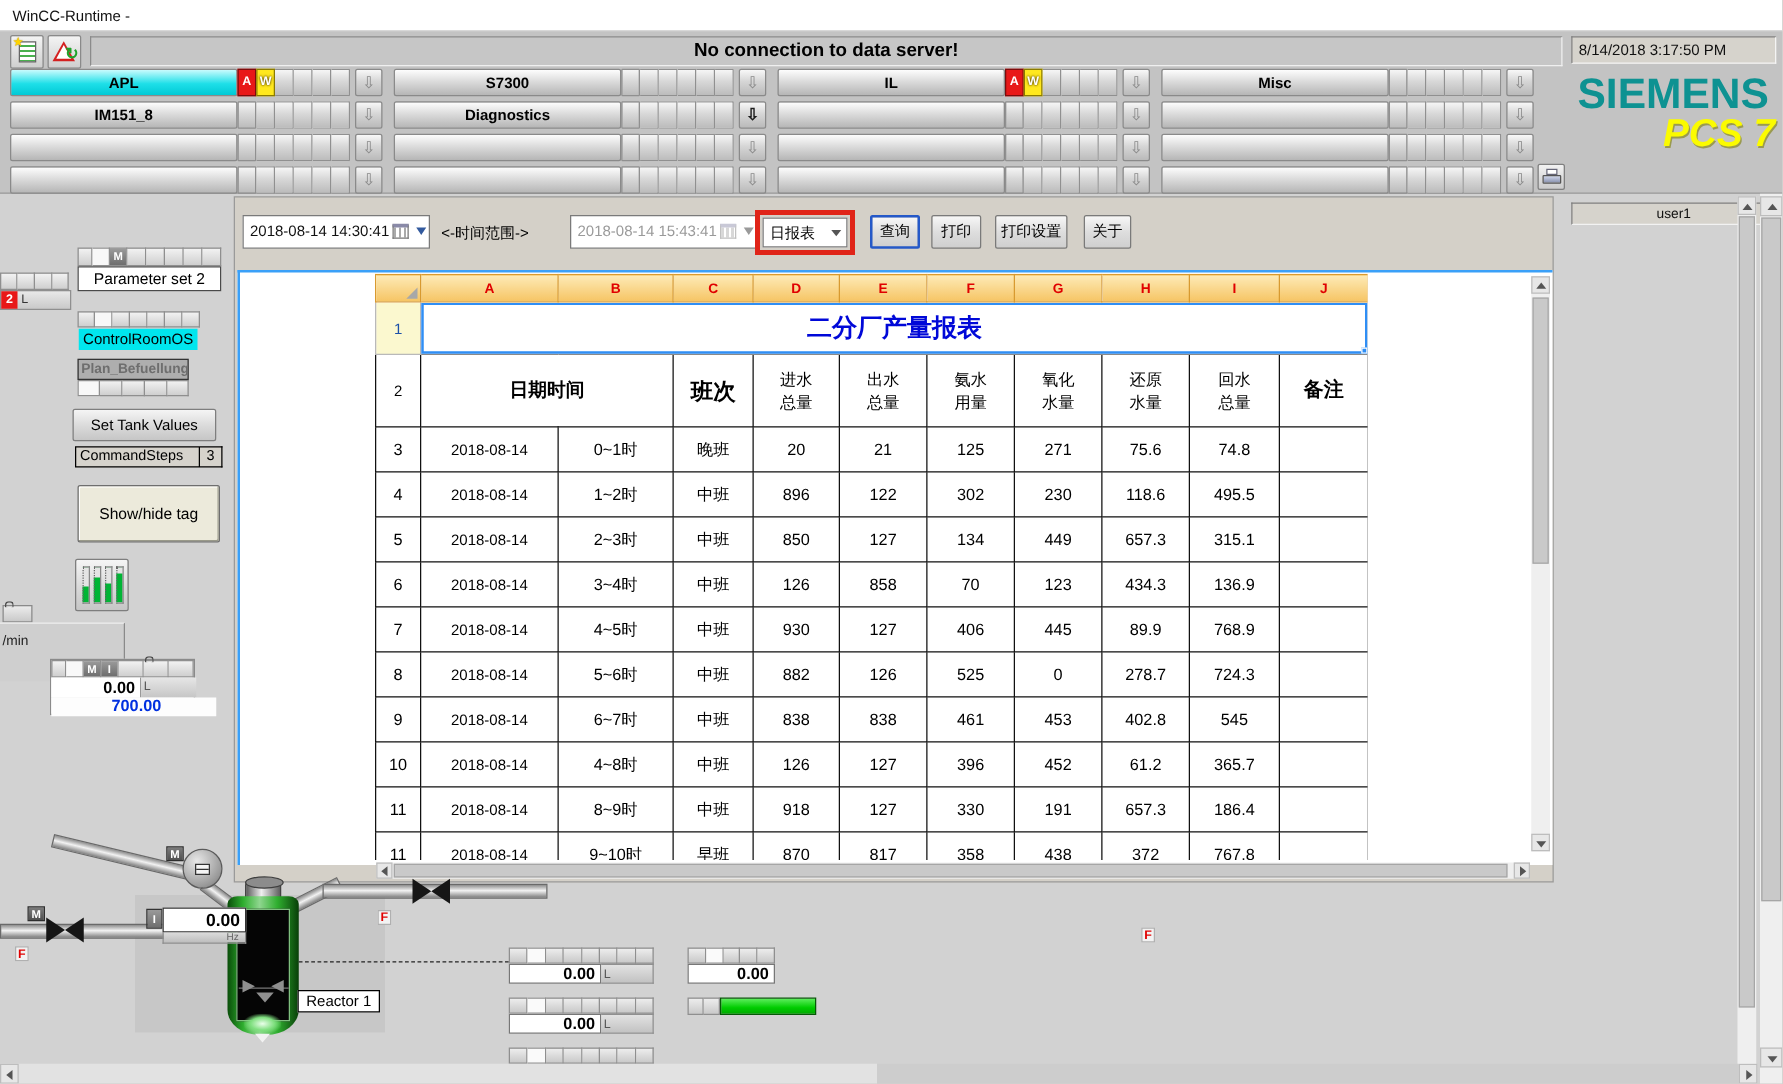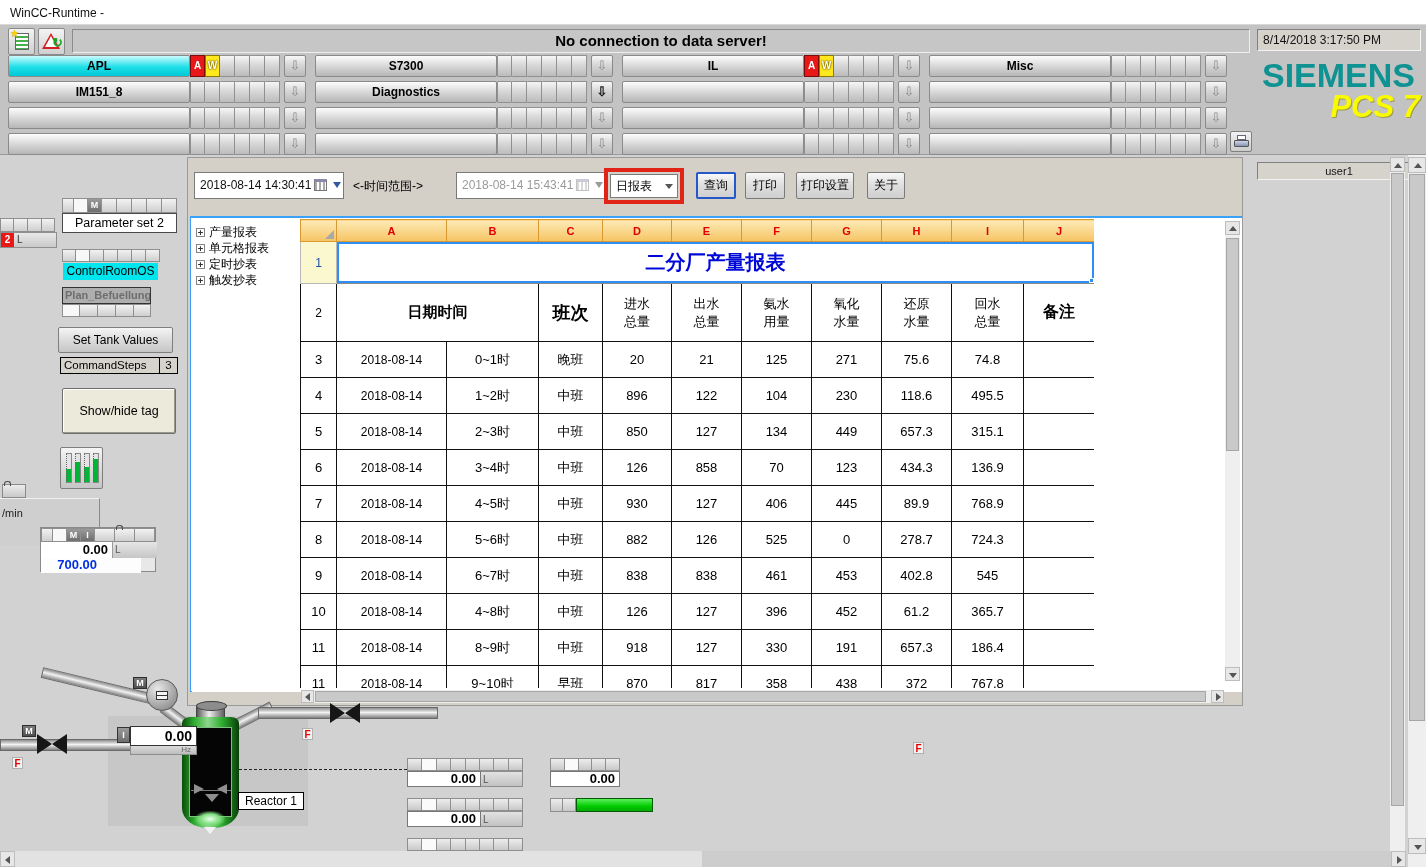--- a/index.html
+++ b/index.html
@@ -124,21 +124,21 @@
   .showhide { left:62px; top:388px; width:114px; height:46px; background:#eceadb; border:1px solid #6e6e6e; font-size:12.5px; line-height:44px; box-shadow:inset -1px -1px 0 #9a9a8a, inset 1px 1px 0 #fff; }
   .sliderbtn { left:60px; top:447px; width:43px; height:42px; }
   .sliders { position:absolute; left:5px; top:5px; display:flex; gap:3px; }
   .strack { width:6px; height:30px; border:1px solid #888; border-left:1px dotted #666; }
   .minpanel { position:absolute; left:0; top:498px; width:100px; height:47px; background:#cfcfcf; border-top:1px solid #f0f0f0; border-right:1px solid #8a8a8a; }
   .minlock { position:absolute; left:2px; top:484px; width:24px; height:14px; background:linear-gradient(180deg,#ececec,#c9c9c9); border:1px solid #8a8a8a; }
   .mintext { position:absolute; left:2px; top:8px; font-size:11px; color:#222; }
   .tankfp { position:absolute; left:40px; top:527px; width:116px; height:45px; border:1px solid #8a8a8a; background:#e8e8e8; }
   .tfp-val1 { position:absolute; left:0; top:14px; width:72px; height:16px; background:#fff; border-right:1px solid #999; font-size:13px; font-weight:bold; color:#000; text-align:right; padding-right:4px; line-height:16px; }
   .tfp-rest1 { position:absolute; left:72px; top:14px; width:44px; height:16px; background:linear-gradient(180deg,#e6e6e6,#c6c6c6); font-size:10px; color:#555; line-height:16px; padding-left:2px; }
-  .tfp-val2 { position:absolute; left:0; top:30px; width:100px; height:15px; background:#fdfdfd; font-size:13px; font-weight:bold; color:#0030e0; text-align:right; padding-right:44px; line-height:14px; }
+  .tfp-val2 { position:absolute; left:0; top:30px; width:132px; height:15px; background:#fdfdfd; font-size:13px; font-weight:bold; color:#0030e0; text-align:right; padding-right:44px; line-height:14px; }
 
   
   .pipe { position:absolute; background:linear-gradient(180deg,#8e8e8e,#f2f2f2 45%,#7f7f7f); border:1px solid #6a6a6a; }
   .pipe.rot { transform-origin:left center; }
   .procpanel { position:absolute; left:108px; top:716px; width:200px; height:110px; background:#c7c7c7; }
   .mbadge { position:absolute; width:14px; height:12px; background:linear-gradient(180deg,#7c7c7c,#4f4f4f); border:1px solid #2e2e2e; color:#fff; font-size:9px; font-weight:bold; text-align:center; line-height:11px; }
   .fbadge { position:absolute; width:11px; height:12px; background:#f2f2f2; border:1px solid #b0b0b0; color:#e00000; font-size:10px; font-weight:bold; text-align:center; line-height:11px; }
   .pump { position:absolute; left:146px; top:679px; width:32px; height:32px; border-radius:50%; background:radial-gradient(circle at 35% 30%,#e8e8e8,#9a9a9a 70%,#707070); border:1px solid #5a5a5a; }
   .pumpglyph { position:absolute; left:9px; top:11px; width:12px; height:9px; background:#f4f4f4; border:1px solid #333; }
   .pumpglyph::after { content:""; position:absolute; left:0; top:3px; width:10px; height:1px; background:#333; }
@@ -417,44 +417,20 @@
         <span class="carr"></span>
       </div>
       <button class="rbtn focus b-query">查询</button>
       <button class="rbtn b-print">打印</button>
       <button class="rbtn b-psetup">打印设置</button>
       <button class="rbtn b-about">关于</button>
     </div>
     <div class="rp-inner"></div>
   </div>
 
-  <div class="tree" style="position:absolute; left:191px; top:218px;">
-    <ul>
-
-        <li>
-          <span class="exp"></span>
-          <span>产量报表</span>
-        </li>
-
-        <li>
-          <span class="exp"></span>
-          <span>单元格报表</span>
-        </li>
-
-        <li>
-          <span class="exp"></span>
-          <span>定时抄表</span>
-        </li>
-
-        <li>
-          <span class="exp"></span>
-          <span>触发抄表</span>
-        </li>
-      </ul>
-  </div>
 
   <div class="sheet">
     <table class="grid">
       <colgroup>
         <col style="width:36px">
           <col style="width:110px">
           <col style="width:92px">
           <col style="width:64px">
         <col style="width:69px">
           <col style="width:70px">
@@ -530,21 +506,21 @@
             <td></td>
           </tr>
 
           <tr class="drow">
             <td class="rn">4</td>
             <td class="c-date">2018-08-14</td>
             <td>1~2时</td>
             <td>中班</td>
             <td>896</td>
             <td>122</td>
-            <td>104</td>
+            <td>302</td>
             <td>230</td>
             <td>118.6</td>
             <td>495.5</td>
             <td></td>
           </tr>
 
           <tr class="drow">
             <td class="rn">5</td>
             <td class="c-date">2018-08-14</td>
             <td>2~3时</td>

